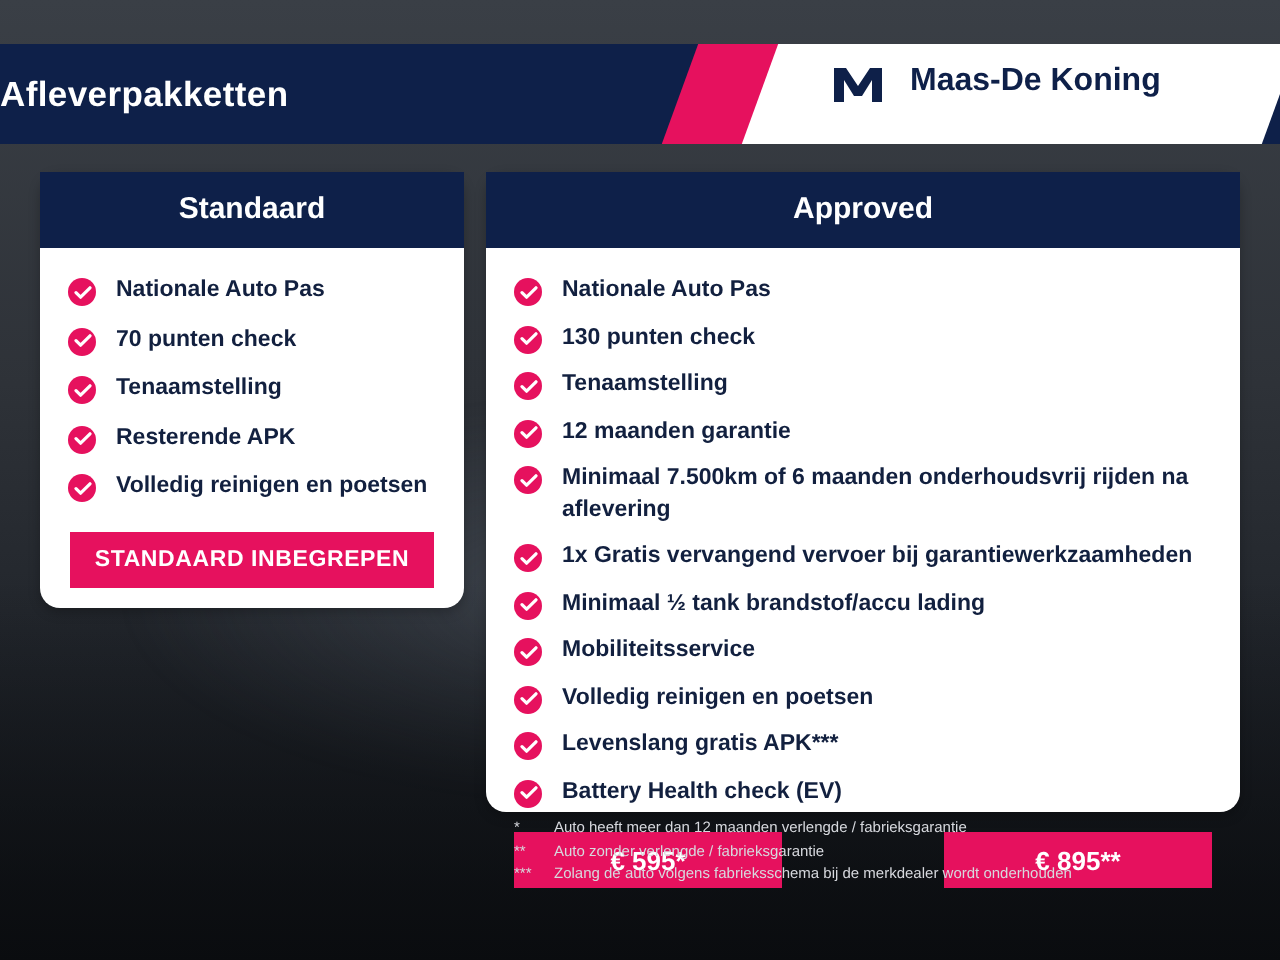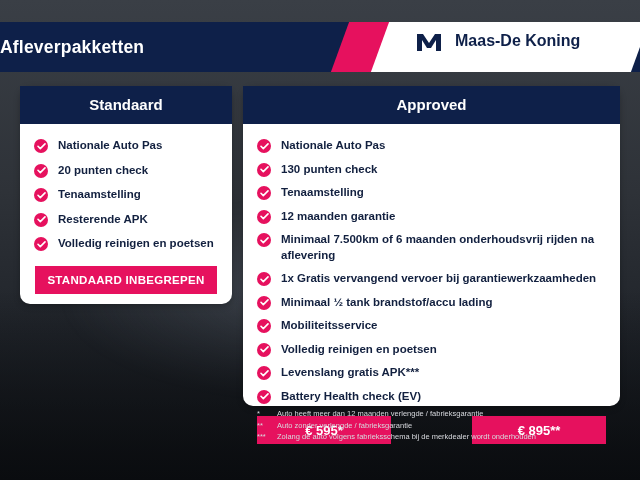--- a/index.html
+++ b/index.html
@@ -240,21 +240,21 @@
               </svg>
             </span>
           <span>Nationale Auto Pas</span>
         </li>
         <li>
           <span class="check">
               <svg width="9" height="7" viewBox="0 0 9 7">
                 <path d="M1 3.3 L3.3 5.6 L8 0.9" stroke="#ffffff" stroke-width="1.6" fill="none" stroke-linecap="round" stroke-linejoin="round"></path>
               </svg>
             </span>
-          <span>20 punten check</span>
+          <span>70 punten check</span>
         </li>
         <li>
           <span class="check">
               <svg width="9" height="7" viewBox="0 0 9 7">
                 <path d="M1 3.3 L3.3 5.6 L8 0.9" stroke="#ffffff" stroke-width="1.6" fill="none" stroke-linecap="round" stroke-linejoin="round"></path>
               </svg>
             </span>
           <span>Tenaamstelling</span>
         </li>
         <li>

